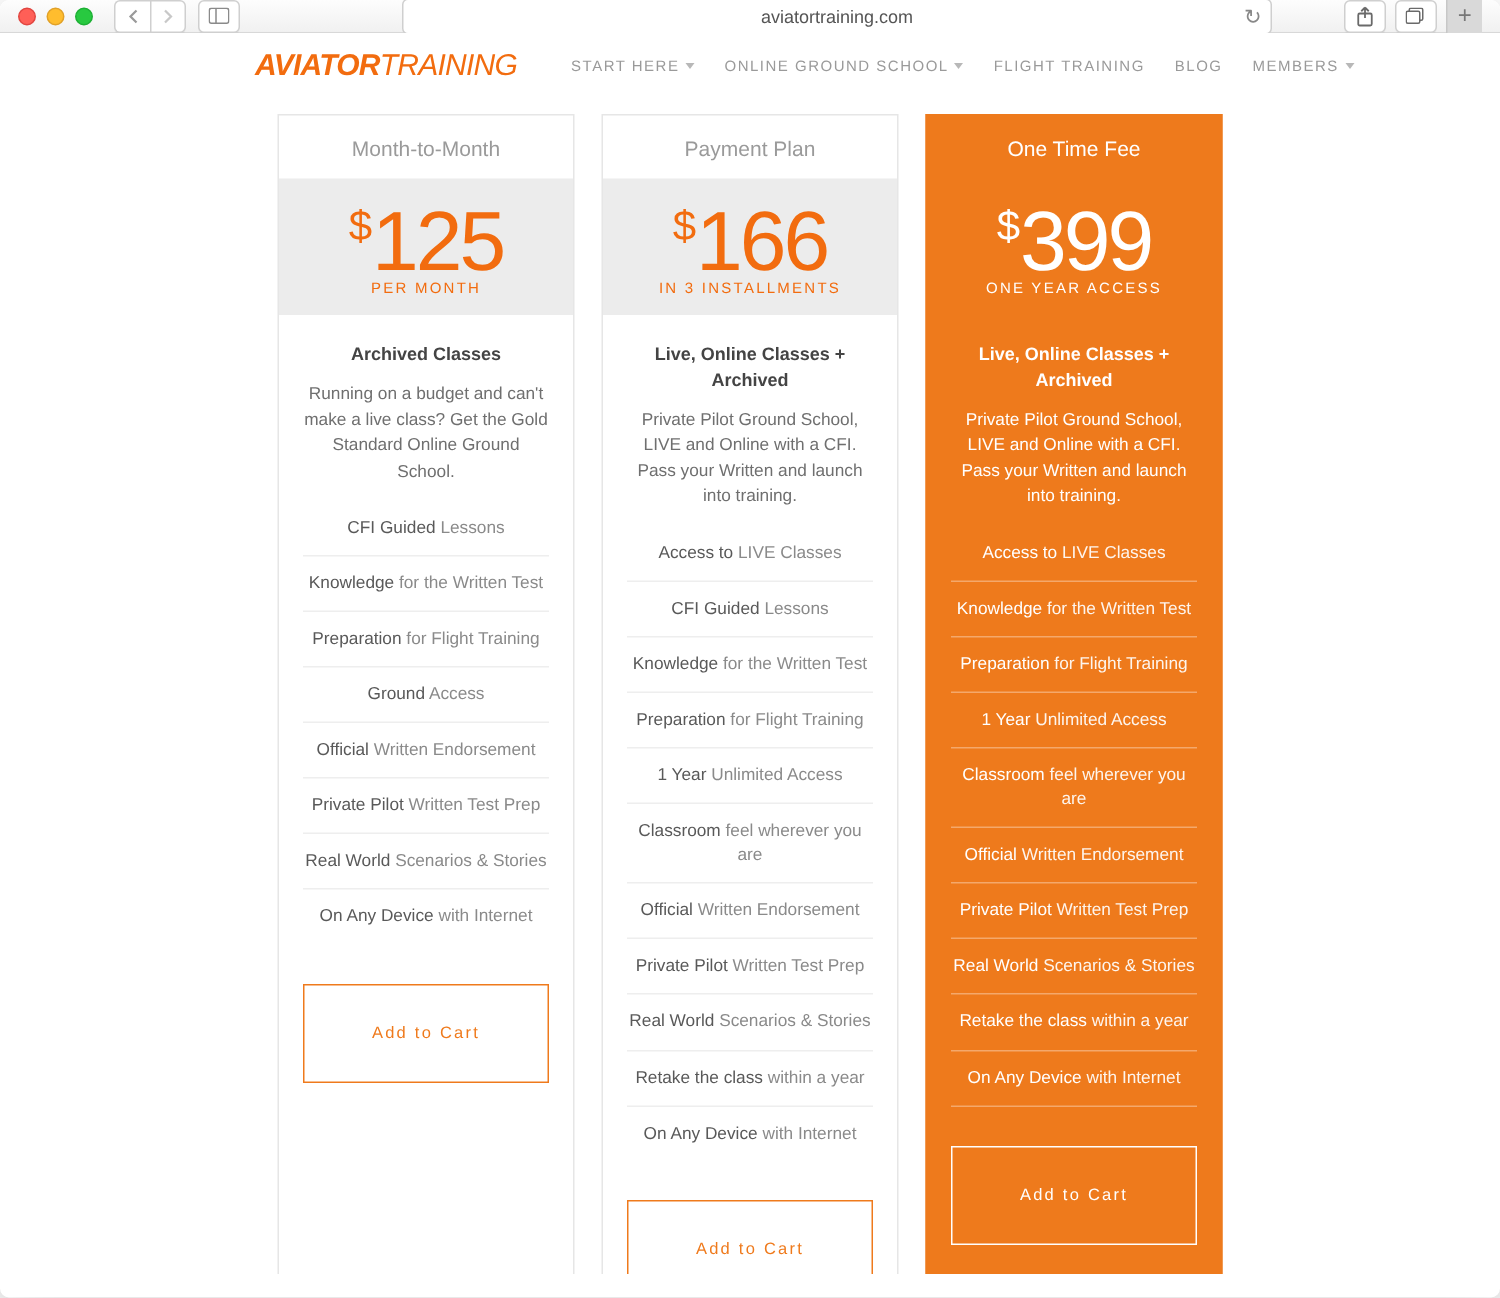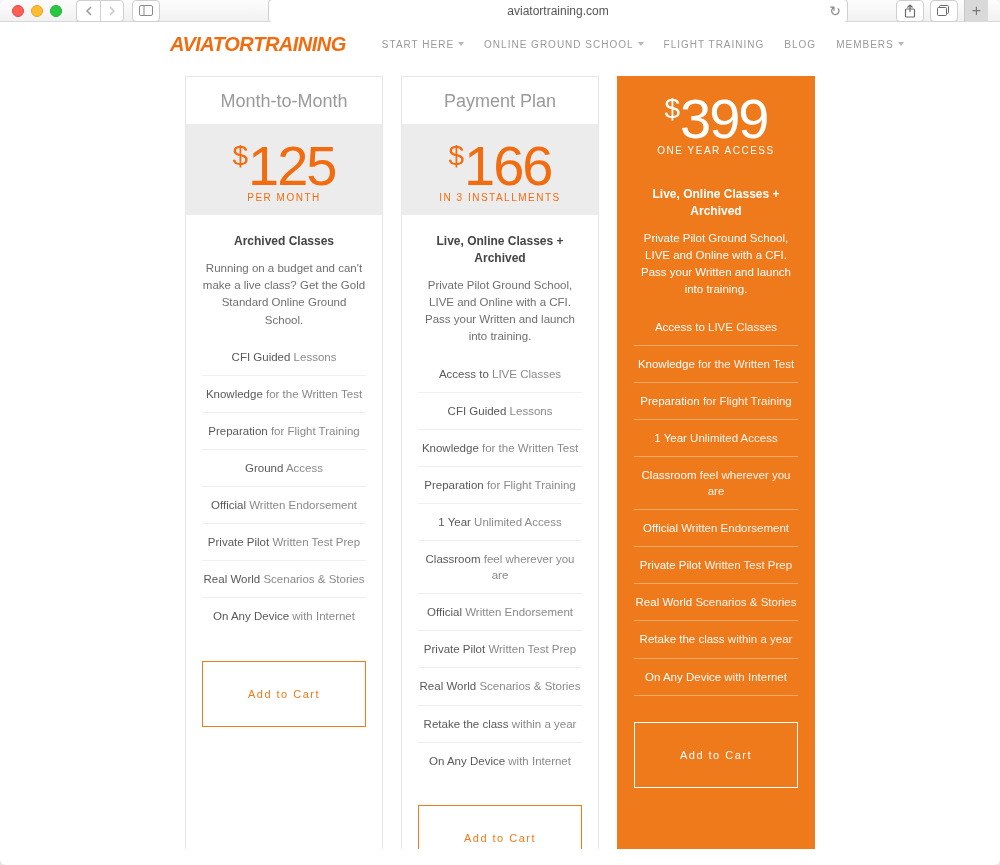--- a/index.html
+++ b/index.html
@@ -16,31 +16,31 @@
   .nav-group .nav-btn:first-child { border-radius:4px 0 0 4px; border-right:none; }
   .nav-group .nav-btn:last-child { border-radius:0 4px 4px 0; }
   .sq-btn { width:28px; height:22px; border:1px solid #cfcfcf; background:#fff; border-radius:4px; display:flex; align-items:center; justify-content:center; color:#6a6a6a; box-shadow: 0 1px 0 rgba(0,0,0,0.03);}
   .url-bar { flex:1; height:24px; background:#fff; border:1px solid #cfcfcf; border-radius:4px; margin: 0 40px 0 100px; display:flex; align-items:center; justify-content:center; font-size:12px; color:#555; position:relative; }
   .url-bar .reload { position:absolute; right:6px; color:#888; font-size:14px; }
   .right-icons { display:flex; gap:6px; align-items:center;}
   .tab-plus { width:24px; height:24px; background:#d9d9d9; color:#777; display:flex; align-items:center; justify-content:center; font-size:16px; border-left:1px solid #c7c7c7; }
   
   .site-header { height:44px; display:flex; align-items:center; padding: 0 0 0 170px; gap: 22px; background:#fff; }
   .logo { font-family: Arial, sans-serif; font-size:20px; font-weight:800; font-style:italic; letter-spacing:-0.5px; color:#f26c0f; }
-  .logo .thin { font-weight:700; color:#f26c0f;}
+  .logo .thin { font-weight:400; color:#f26c0f;}
   .menu { display:flex; gap:20px; font-size:10px; letter-spacing:1px; color:#9a9a9a; margin-left: 14px;}
   .menu a { text-transform:uppercase; cursor:pointer; display:flex; align-items:center; gap:4px; }
   .caret { display:inline-block; width:0; height:0; border-left:3px solid transparent; border-right:3px solid transparent; border-top:4px solid #b8b8b8; }
   
   .viewport { height: calc(865px - 38px); overflow:auto; position:relative; }
   .page { padding: 10px 0 40px 0; position:relative;}
   .plans { display:flex; justify-content:center; gap:18px; padding: 0 36px; }
   .plan { width:198px; border:1px solid #e6e6e6; background:#fff; display:flex; flex-direction:column; }
   .plan.featured { background:#ee7a1c; border-color:#ee7a1c; color:#fff; }
-  .plan .title { text-align:center; font-size:18px; padding:14px 0 12px 0; color:#9a9a9a;}
+  .plan .title { text-align:center; font-size:14px; padding:14px 0 12px 0; color:#9a9a9a;}
   .plan.featured .title { color:#fff; }
   .plan .price-box { background:#ececec; text-align:center; padding: 14px 0 12px 0; color:#f26c0f; }
   .plan.featured .price-box { background:transparent; color:#fff; }
   .price-row { display:flex; align-items:flex-start; justify-content:center; line-height:1; }
   .price-row .curr { font-size:28px; position:relative; top:4px; font-weight:300;}
   .price-row .amt { font-size:56px; font-weight:300; letter-spacing:-2px;}
   .price-sub { font-size:10px; letter-spacing:1.5px; margin-top:-2px; }
   .plan .body { padding: 18px 16px 20px 16px; font-size:11.5px; color:#6f6f6f; text-align:center; display:flex; flex-direction:column; gap:10px;}
   .plan.featured .body { color:#fff; }
   .plan .headline { font-weight:700; color:#444; font-size:12px; line-height:1.4;}
@@ -182,20 +182,21 @@
               <div class="feat"><b>Official</b><span> Written Endorsement</span></div>
               <div class="feat"><b>Private Pilot</b><span> Written Test Prep</span></div>
               <div class="feat"><b>Real World</b><span> Scenarios &amp; Stories</span></div>
               <div class="feat"><b>Retake the class</b><span> within a year</span></div>
               <div class="feat"><b>On Any Device</b><span> with Internet</span></div>
             </div>
           </div>
           <div class="cta">Add to Cart</div>
         </div>
         <div class="plan featured">
+          <div class="title">One Time Fee</div>
           <div class="price-box">
             <div class="price-row">
               <span class="curr">$</span>
               <span class="amt">399</span>
             </div>
             <div class="price-sub">ONE YEAR ACCESS</div>
           </div>
           <div class="body">
             <div class="headline">Live, Online Classes + Archived</div>
             <div class="desc">Private Pilot Ground School, LIVE and Online with a CFI. Pass your Written and launch into training.</div>

